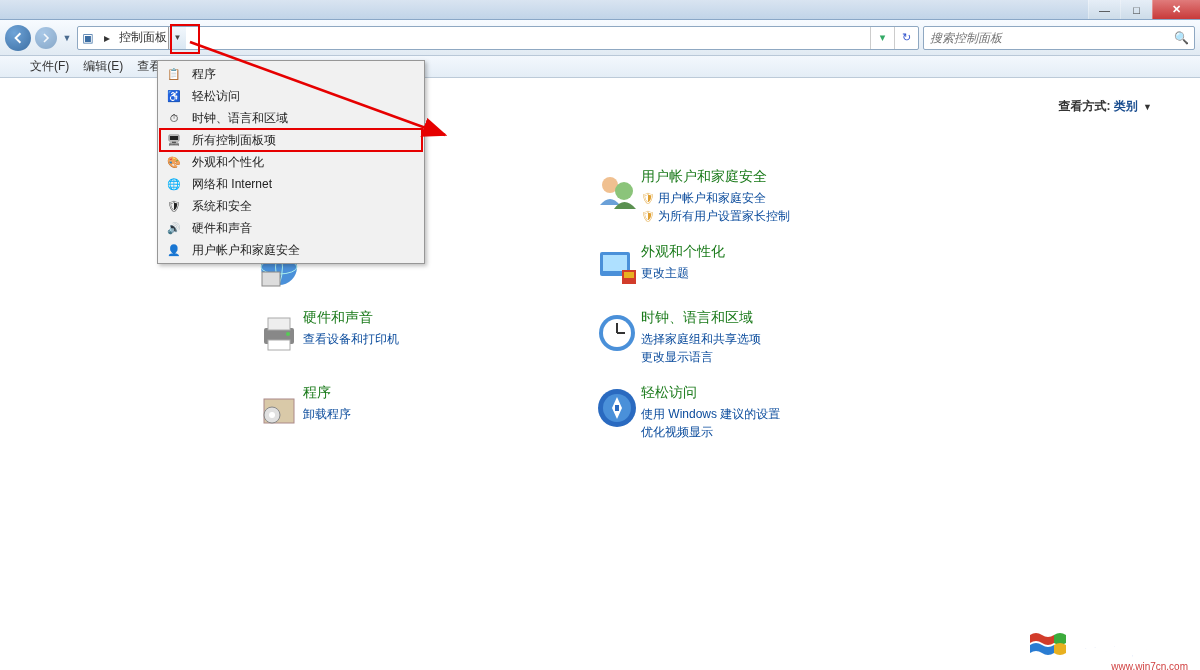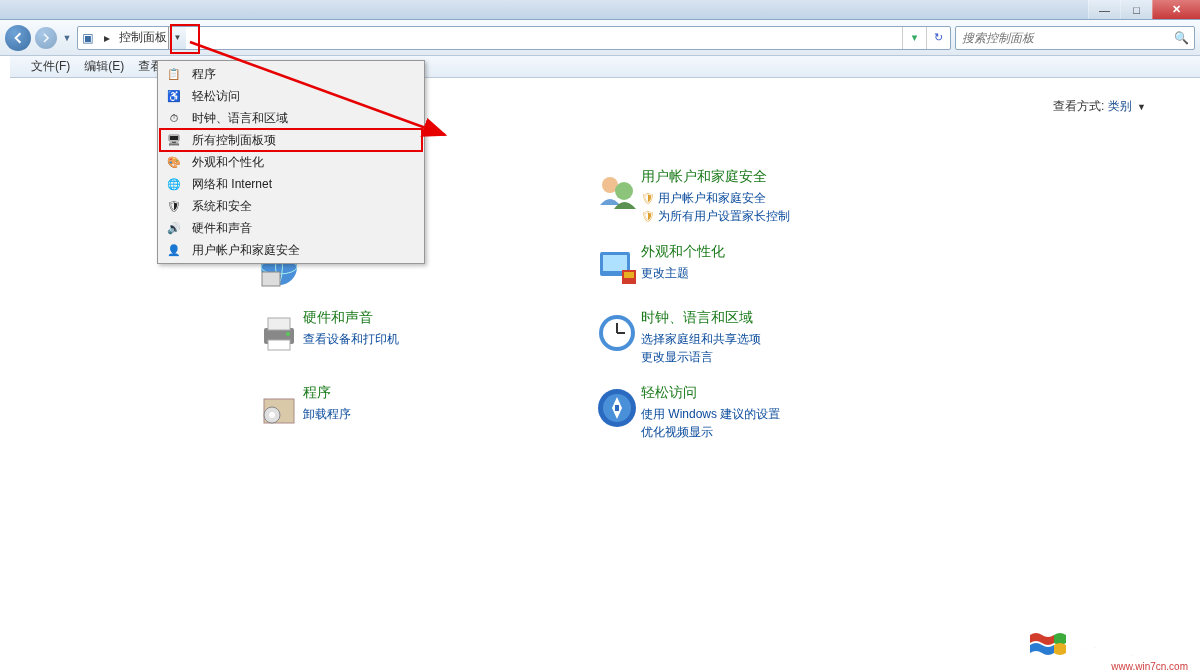--- a/index.html
+++ b/index.html
@@ -16,39 +16,39 @@
 .navbar { height: 36px; background: linear-gradient(to bottom,#f7fbff,#e1eaf3); display: flex; align-items: center; padding: 3px 5px; border-bottom: 1px solid #b9c8d8; gap: 4px; position: relative; }
 .navbtn { width: 26px; height: 26px; border-radius: 50%; background: radial-gradient(circle at 35% 30%, #6fa4d8, #3d6fa3); display: flex; align-items: center; justify-content: center; color: #fff; }
 .navbtn.fwd { opacity: .55; width: 22px; height: 22px; }
 .navdrop { width: 12px; height: 22px; display: flex; align-items: center; justify-content: center; color: #4a6b8f; font-size: 9px; }
 .addr-wrap { flex: 1; display: flex; align-items: stretch; height: 24px; border: 1px solid #8fa8c2; background: #fff; border-radius: 2px; }
 .addr-icon { width: 20px; display:flex; align-items:center; justify-content:center; color:#3b6da3; font-size:12px; }
 .crumb { padding: 0 6px; display: flex; align-items: center; font-size: 12px; color: #333; border-right: 1px solid transparent; }
 .crumb-drop { width: 18px; display:flex; align-items:center; justify-content:center; font-size:8px; color:#444; border-left:1px solid #999; background: linear-gradient(#f2f7fc,#dae7f2); }
 .addr-refresh { width: 24px; border-left: 1px solid #ccc; display:flex;align-items:center;justify-content:center; font-size:11px; color:#3a6; }
 .addr-go { width: 24px; border-left: 1px solid #ccc; display:flex;align-items:center;justify-content:center; font-size:11px; color:#35c; }
-.searchbox { width: 240px; height: 24px; border: 1px solid #8fa8c2; border-radius: 2px; display:flex; align-items:center; background:#fff; }
+.searchbox { width: 272px; height: 24px; border: 1px solid #8fa8c2; border-radius: 2px; display:flex; align-items:center; background:#fff; }
 .searchbox input { flex:1; border:none; outline:none; font-size:12px; color:#888; font-style: italic; padding: 0 6px; background:transparent; }
 .searchbox .sicon { width: 24px; color:#5a7fa6; display:flex; align-items:center; justify-content:center; font-size:12px; }
 
 .highlight-box { position: absolute; border: 2px solid #e60000; pointer-events: none; }
 
 
-.menubar { height: 22px; background: linear-gradient(#f3f8fd,#e4edf6); border-bottom: 1px solid #bccad8; display:flex; align-items:center; padding: 0 15px; gap: 2px; font-size: 12px; margin-left: 10px; }
+.menubar { height: 22px; background: linear-gradient(#f3f8fd,#e4edf6); border-bottom: 1px solid #bccad8; display:flex; align-items:center; padding: 0 24px; gap: 2px; font-size: 12px; }
 .menubar span { padding: 2px 6px; color:#333; }
 
 
 .dropdown { position: absolute; left: 157px; top: 60px; width: 268px; background: #f1f1f1; border: 1px solid #979797; box-shadow: 2px 2px 4px rgba(0,0,0,.25); padding: 2px; z-index: 50; }
 .dropdown-item { display:flex; align-items:center; height:22px; padding:0 6px; font-size:12px; color:#222; gap:10px; }
 .dropdown-item .di-icon { width:16px; height:16px; display:flex; align-items:center; justify-content:center; font-size:11px; }
 .dropdown-item.highlighted { outline: 2px solid #e60000; outline-offset:-1px; }
 
 
 .content { position: relative; padding: 20px 30px; height: calc(100% - 78px); }
-.viewby { position:absolute; right: 54px; top: 20px; font-size:12px; color:#1a4d8f; }
+.viewby { position:absolute; right: 48px; top: 20px; font-size:12px; color:#1a4d8f;font-weight:bold; }
 .viewby .lbl { color:#333; }
 .viewby .arrw { font-size:9px; color:#333; margin-left:2px; }
 .cat-icon { width:48px; height:48px; display:flex; align-items:center; justify-content:center; grid-column: span 1; }
 .cat-body { grid-column: span 1; }
 .cat-title { color: #1a7a1a; font-size: 14px; margin-bottom: 3px; }
 .cat-link { display:block; color:#0a4b9c; font-size:12px; line-height: 18px; }
 .cat-link.shield::before { content:"🛡"; color:#e0a030; margin-right:3px; font-size:11px; }
 
 
 .arrow-svg { position:absolute; left:180px; top:40px; width:300px; height:120px; z-index:60; pointer-events:none; }

